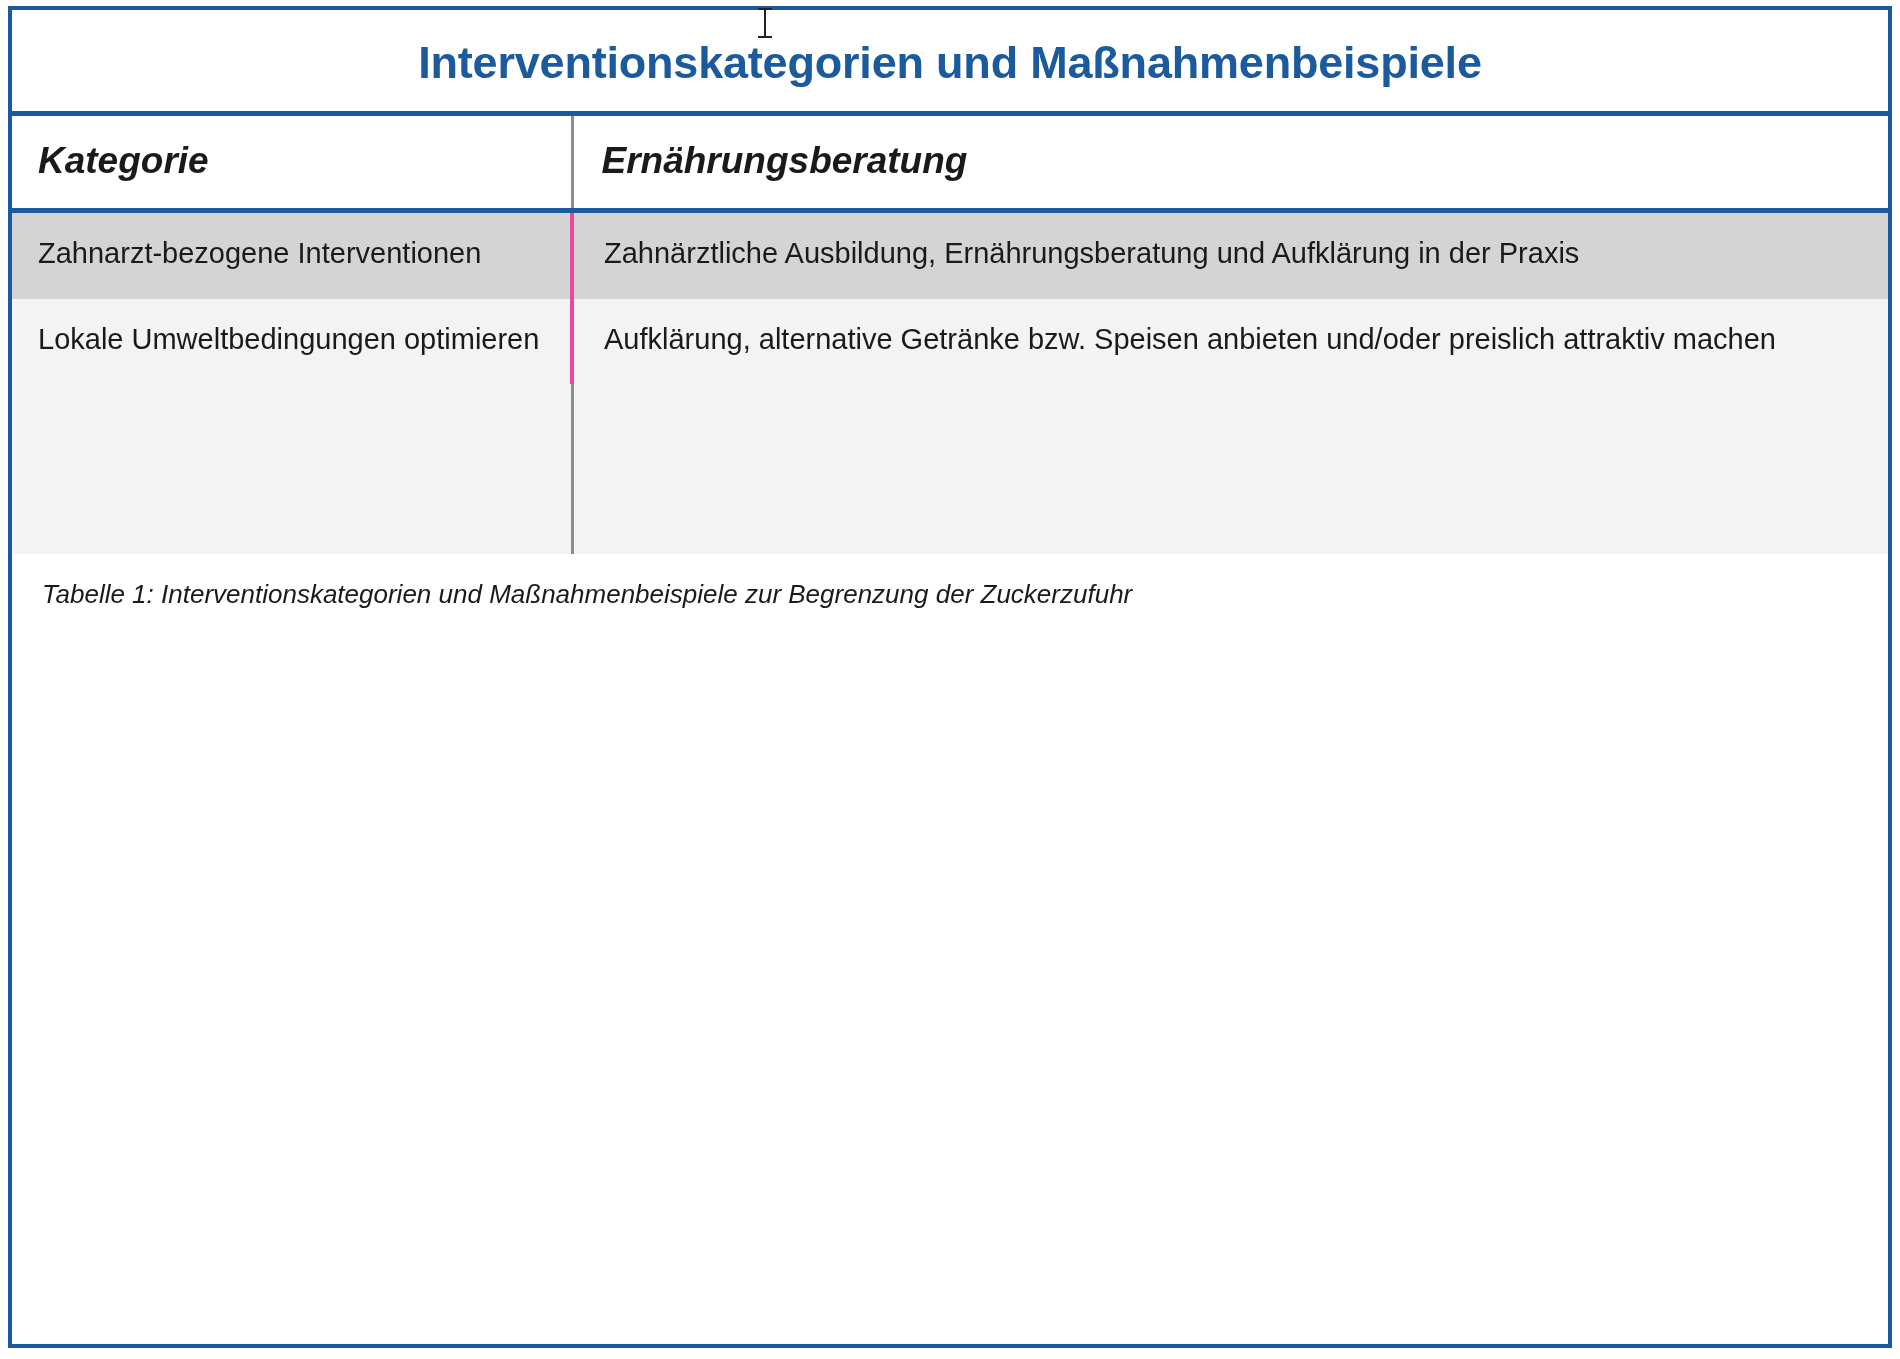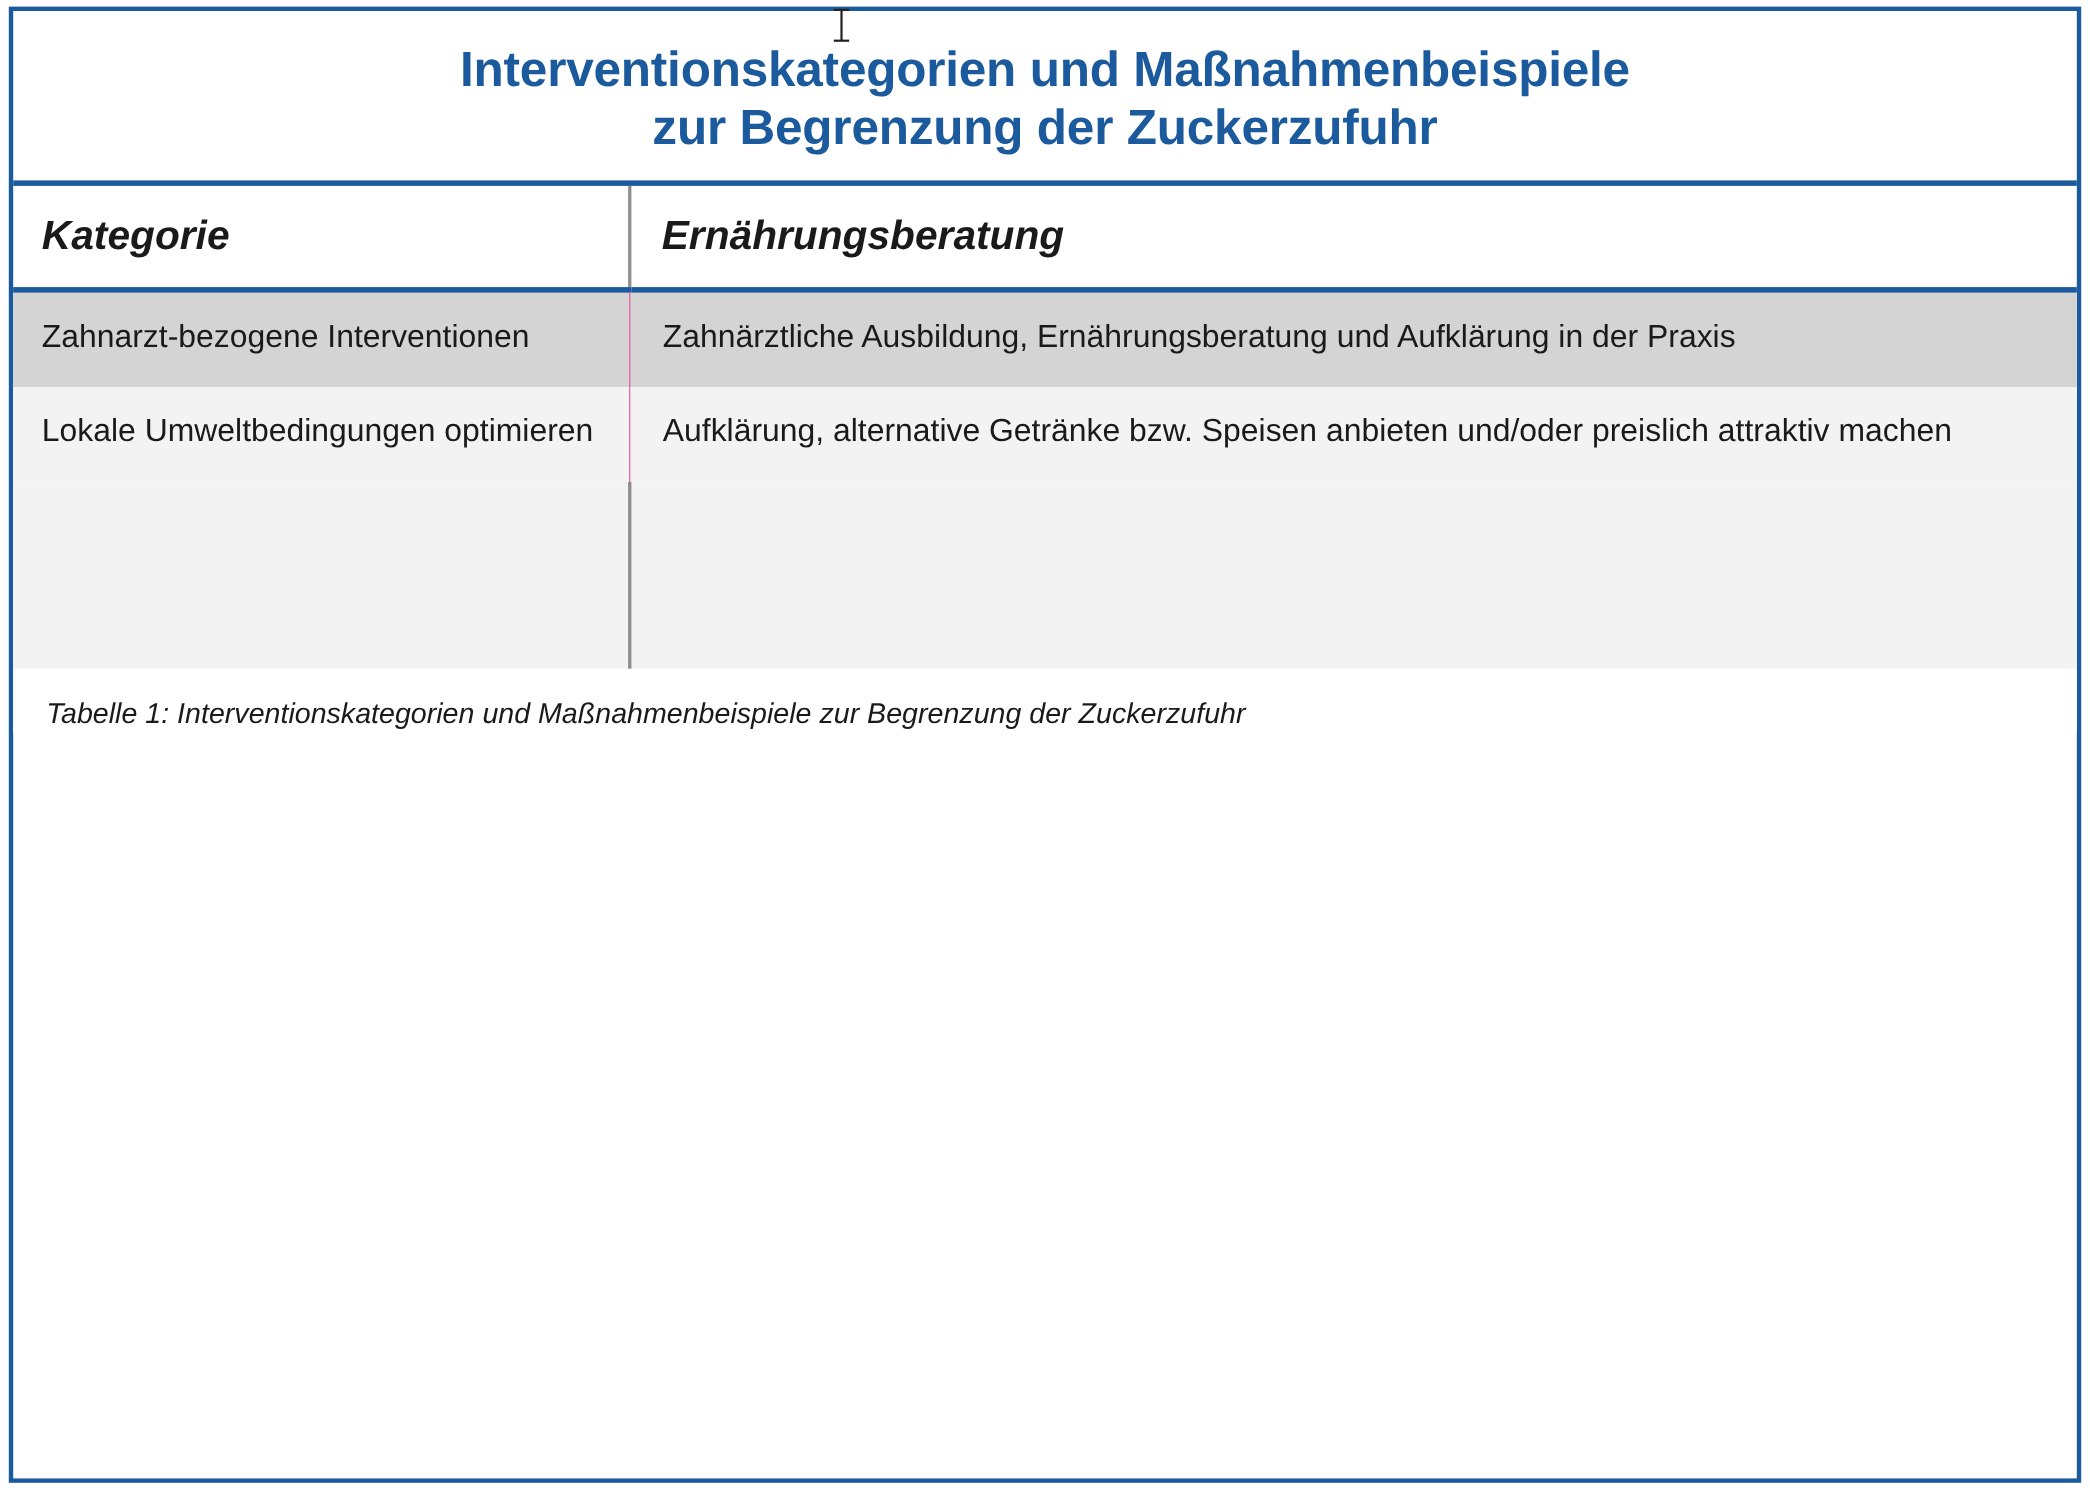--- a/index.html
+++ b/index.html
@@ -81,21 +81,21 @@
   }
 
   td.body-cell {
     font-size: 29px;
     color: #1a1a1a;
     line-height: 1.30;
     padding: 22px 26px 26px 26px;
     vertical-align: top;
   }
   td.body-cell.col2 {
-    border-left: 1px solid #ec4899;
+    border-left: 4px solid #ec4899;
     padding-left: 30px;
   }
 
   tr.shade td { background: #d4d4d4; }
   tr.plain td { background: #f3f3f3; }
 
   tr.filler td {
     background: #f3f3f3;
     height: 170px;
     padding: 0;
@@ -142,21 +142,20 @@
 </style>
 </head>
 <body>
 
 <div class="page">
 
   <div class="table-card">
 
     <div class="title-block">
       <div class="title-line">Interventionskategorien und Maßnahmenbeispiele</div>
-      <div class="title-line">zur Begrenzung der Zuckerzufuhr</div>
     </div>
 
     <div class="thead-rule-top"></div>
 
     <div class="table-wrap">
       <table class="main">
         <colgroup>
           <col class="c1">
           <col class="c2">
         </colgroup>

